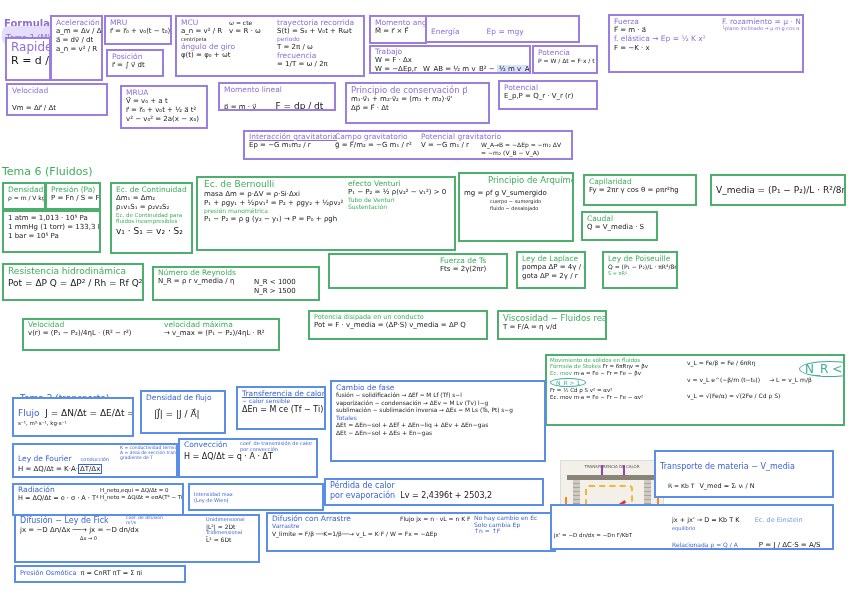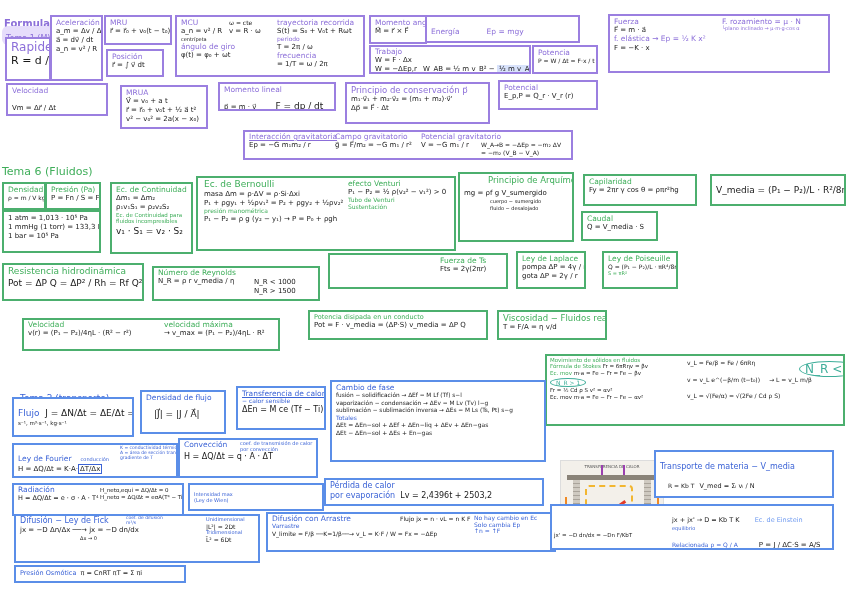--- a/index.html
+++ b/index.html
@@ -89,21 +89,21 @@
 </div>
 
 <div class="box p" style="left:425px;top:15px;width:155px;height:28px;">
   <span class="t tp" style="display:inline;">Energía</span>
   <span class="t tp" style="display:inline;margin-left:22px;">Ep = mgy</span>
   <span class="t tp" style="display:inline;margin-left:10px;font-size:6px;">Comp. 3ª de F⃗</span>
   
   
 </div>
 
-<div class="box p" style="left:608px;top:14px;width:222px;height:59px;">
+<div class="box p" style="left:608px;top:14px;width:196px;height:59px;">
   <div style="position:absolute;left:4px;top:2px;">
     <span class="t tp">Fuerza</span>
     <span class="fs">F⃗ = m · a⃗</span>
     <span class="t tp">f. elástica → Ep = ½ K x²</span>
     <span class="fs">F = −K · x</span>
   </div>
   <div style="position:absolute;left:112px;top:2px;">
     <span class="t tp">F. rozamiento = μ · N</span>
     <span class="t tp" style="font-size:5px;">└plano inclinado → μ·m·g·cos α</span>
   </div>

